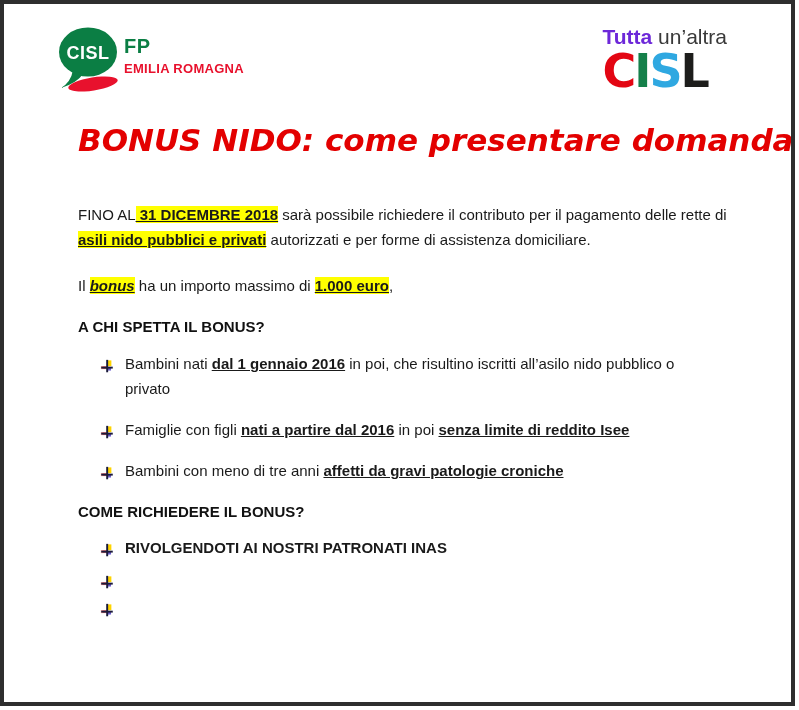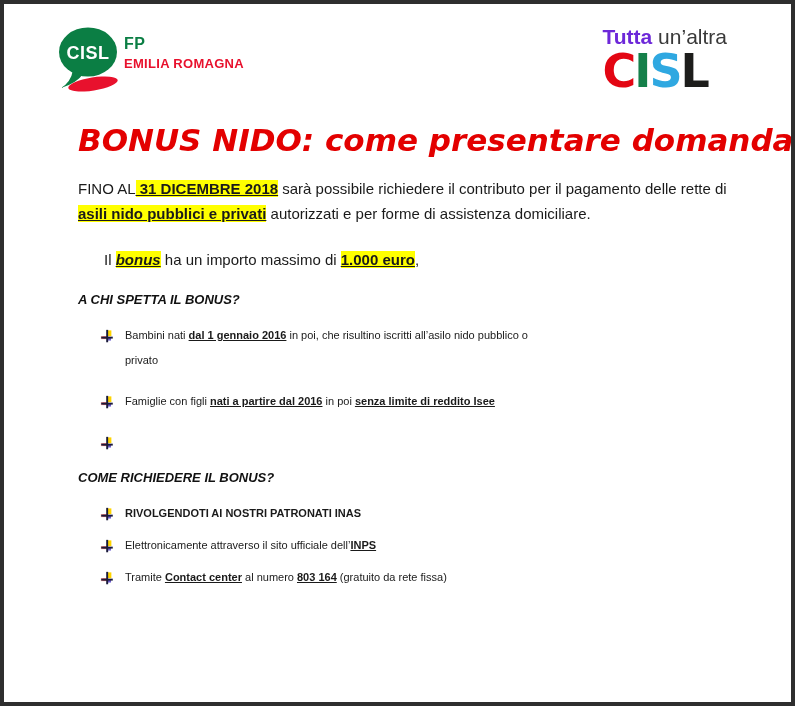--- a/index.html
+++ b/index.html
@@ -5,38 +5,38 @@
   html,body{margin:0;padding:0;background:#fff;}
   .page{position:relative;width:799px;height:710px;background:#fff;overflow:hidden;
         font-family:"Liberation Sans",sans-serif;color:#1a1a1a;}
   .frame{position:absolute;left:0;top:0;width:787px;height:698px;border:4px solid #2e2e2e;pointer-events:none;z-index:5;}
   .inner{position:absolute;left:4px;top:4px;width:787px;height:698px;border-radius:22px;}
 
   
   header{display:flex;justify-content:space-between;align-items:flex-start;padding:22px 64px 0 53px;}
   .cisl-logo{display:flex;align-items:flex-start;}
   .cisl-texts{margin-left:3px;padding-top:9px;}
-  .fp{color:#0b7e44;font-weight:bold;font-size:16px;letter-spacing:.5px;}
+  .fp{color:#0b7e44;font-weight:bold;font-size:20px;letter-spacing:.5px;}
   .region{color:#e8112d;font-weight:bold;font-size:13px;margin-top:3px;letter-spacing:.3px;}
   .tutta{line-height:1;}
   .tagline{font-size:21px;color:#3a3a3a;}
   .tagline .tb{color:#6d28d9;font-weight:bold;}
   .big-cisl{font-family:"DejaVu Sans",sans-serif;font-weight:bold;font-size:46px;letter-spacing:-2px;margin-top:1px;}
   .lc{color:#e30613}.li-g{color:#15804a}.ls{color:#2fa8e1}.ll{color:#1d1d1b}
 
   
   .content{padding:0 58px 0 74px;}
   .title{font-family:"DejaVu Sans",sans-serif;font-style:italic;font-weight:bold;
          color:#e30000;font-size:31px;margin:24px 0 0 0;white-space:nowrap;}
   p{font-size:15px;line-height:25px;margin:0;}
-  .p1{margin-top:18px;}
-  .p2{margin-top:21px;margin-left:26px;}
-  h2{font-size:13px;font-style:italic;font-weight:bold;color:#111;margin:20px 0 0 0;}
+  .p1{margin-top:44px;}
+  .p2{margin-top:21px;}
+  h2{font-size:15px;font-weight:bold;color:#111;margin:20px 0 0 0;}
   .blist{list-style:none;margin:16px 0 0 0;padding:0 0 0 22px;}
-  .blist li{display:flex;align-items:flex-start;font-size:11px;line-height:25px;margin-bottom:16px;}
+  .blist li{display:flex;align-items:flex-start;font-size:15px;line-height:25px;margin-bottom:16px;}
   .list2 li{line-height:24px;margin-bottom:8px;}
   .bullet{flex:0 0 auto;width:14px;height:15px;margin:5px 11px 0 0;}
   .lead{margin-top:20px;}
   .list2{}
   .b{font-weight:bold}
   .u{text-decoration:underline}
   .hl{background:#ffff00}
   .i{font-style:italic}
 </style>
 </head>
@@ -109,20 +109,21 @@
           <span class="bullet">
             <svg viewBox="0 0 16 16" width="14" height="15" aria-hidden="true">
               <rect x="1" y="7.5" width="7" height="3.5" fill="#f2a0a0"></rect>
                 <rect x="3" y="8" width="5" height="2.6" fill="#e05a5a"></rect>
               <rect x="8.8" y="1" width="4.2" height="6.6" fill="#ffd400"></rect>
                 <rect x="9" y="9.6" width="3.6" height="3" fill="#6a5acd"></rect>
               <rect x="7.1" y="0.4" width="2.2" height="14.2" fill="#1b1b3a"></rect>
                 <rect x="1.4" y="8.2" width="13.2" height="2.2" fill="#1b1b3a"></rect>
             </svg>
           </span>
+          <span class="txt"><span>Bambini con meno di tre anni </span><span class="b u">affetti da gravi patologie croniche</span></span>
         </li>
       </ul>
 
       <h2>COME RICHIEDERE IL BONUS?</h2>
 
 
       <ul class="blist list2">
         <li>
           <span class="bullet">
             <svg viewBox="0 0 16 16" width="14" height="15" aria-hidden="true">
@@ -140,33 +141,31 @@
           <span class="bullet">
             <svg viewBox="0 0 16 16" width="14" height="15" aria-hidden="true">
               <rect x="1" y="7.5" width="7" height="3.5" fill="#f2a0a0"></rect>
                 <rect x="3" y="8" width="5" height="2.6" fill="#e05a5a"></rect>
               <rect x="8.8" y="1" width="4.2" height="6.6" fill="#ffd400"></rect>
                 <rect x="9" y="9.6" width="3.6" height="3" fill="#6a5acd"></rect>
               <rect x="7.1" y="0.4" width="2.2" height="14.2" fill="#1b1b3a"></rect>
                 <rect x="1.4" y="8.2" width="13.2" height="2.2" fill="#1b1b3a"></rect>
             </svg>
           </span>
-          <span class="txt"><span>Elettronicamente attraverso il sito ufficiale dell’</span><span class="b u">INPS</span></span>
         </li>
         <li>
           <span class="bullet">
             <svg viewBox="0 0 16 16" width="14" height="15" aria-hidden="true">
               <rect x="1" y="7.5" width="7" height="3.5" fill="#f2a0a0"></rect>
                 <rect x="3" y="8" width="5" height="2.6" fill="#e05a5a"></rect>
               <rect x="8.8" y="1" width="4.2" height="6.6" fill="#ffd400"></rect>
                 <rect x="9" y="9.6" width="3.6" height="3" fill="#6a5acd"></rect>
               <rect x="7.1" y="0.4" width="2.2" height="14.2" fill="#1b1b3a"></rect>
                 <rect x="1.4" y="8.2" width="13.2" height="2.2" fill="#1b1b3a"></rect>
             </svg>
           </span>
-          <span class="txt"><span>Tramite </span><span class="b u">Contact center</span><span> al numero </span><span class="b u">803 164</span><span> (gratuito da rete fissa)</span></span>
         </li>
       </ul>
     </main>
   </div>
 
   <div class="frame"></div>
 </div>
 
 </body></html>

